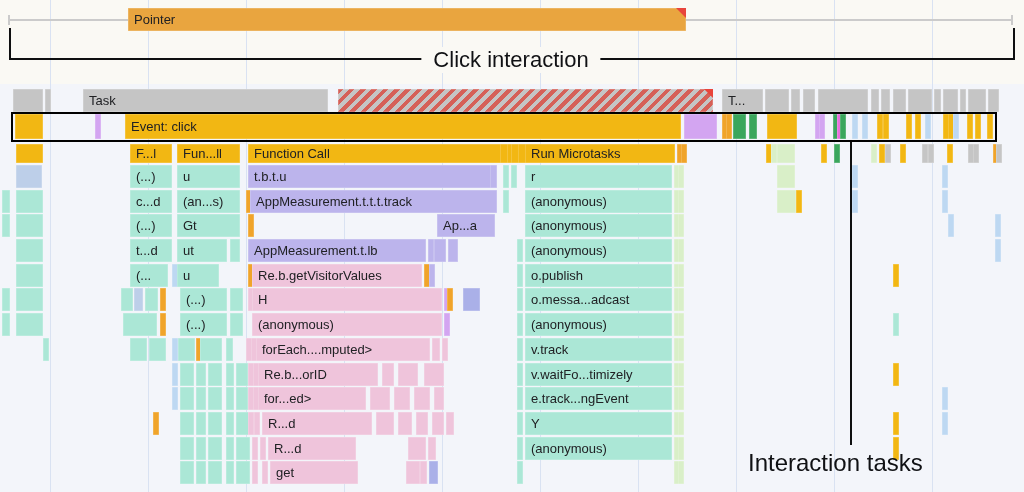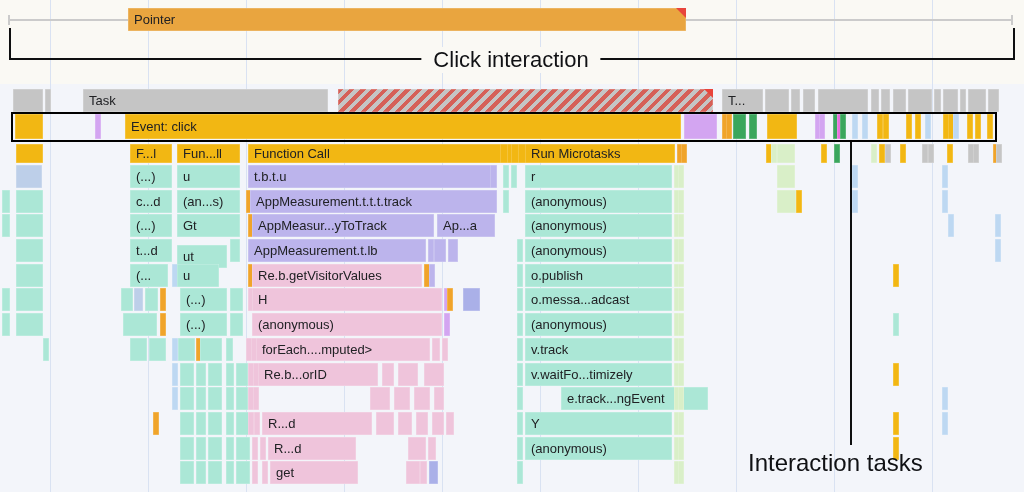--- a/index.html
+++ b/index.html
@@ -177,32 +177,31 @@
       <div class="fb" style="background: rgb(242, 183, 19); left: 796px; width: 2px;"></div>
       <div class="fb" style="background: rgb(189, 216, 242); left: 852px; width: 2px;"></div>
       <div class="fb" style="background: rgb(189, 216, 242); left: 942px; width: 2px;"></div>
     </div>
     <div class="flame-row" style="top: 214px; height: 23px; line-height: 23px;">
       <div class="fb" style="background: rgb(171, 231, 214); left: 2px; width: 8px;"></div>
       <div class="fb" style="background: rgb(171, 231, 214); left: 16px; width: 27px;"></div>
       <div class="fb" style="background: rgb(171, 231, 214); left: 130px; width: 42px;">(...)</div>
       <div class="fb" style="background: rgb(171, 231, 214); left: 177px; width: 63px;">Gt</div>
       <div class="fb" style="background: rgb(240, 164, 42); left: 248px; width: 3px;"></div>
-      <div class="fb" style="background: rgb(188, 180, 236); left: 252px; width: 182px;">AppMeasur...yToTrack</div>
       <div class="fb" style="background: rgb(188, 180, 236); left: 437px; width: 58px;">Ap...a</div>
       <div class="fb" style="background: rgb(171, 231, 214); left: 525px; width: 147px;">(anonymous)</div>
       <div class="fb" style="background: rgb(217, 239, 200); left: 674px; width: 2px;"></div>
       <div class="fb" style="background: rgb(217, 239, 200); left: 678px; width: 2px;"></div>
       <div class="fb" style="background: rgb(189, 216, 242); left: 948px; width: 2px;"></div>
       <div class="fb" style="background: rgb(189, 216, 242); left: 995px; width: 3px;"></div>
     </div>
     <div class="flame-row" style="top: 239px; height: 23px; line-height: 23px;">
       <div class="fb" style="background: rgb(171, 231, 214); left: 16px; width: 27px;"></div>
       <div class="fb" style="background: rgb(171, 231, 214); left: 130px; width: 42px;">t...d</div>
-      <div class="fb" style="background: rgb(171, 231, 214); left: 177px; width: 50px; margin-top: 6px;">ut</div>
+      <div class="fb" style="background: rgb(171, 231, 214); left: 177px; width: 50px;">ut</div>
       <div class="fb" style="background: rgb(171, 231, 214); left: 230px; width: 10px;"></div>
       <div class="fb" style="background: rgb(188, 180, 236); left: 248px; width: 178px;">AppMeasurement.t.lb</div>
       <div class="fb" style="background: rgb(188, 180, 236); left: 428px; width: 4px;"></div>
       <div class="fb" style="background: rgb(188, 180, 236); left: 434px; width: 12px;"></div>
       <div class="fb" style="background: rgb(188, 180, 236); left: 448px; width: 10px;"></div>
       <div class="fb" style="background: rgb(171, 231, 214); left: 517px; width: 5px;"></div>
       <div class="fb" style="background: rgb(171, 231, 214); left: 525px; width: 147px;">(anonymous)</div>
       <div class="fb" style="background: rgb(217, 239, 200); left: 674px; width: 2px;"></div>
       <div class="fb" style="background: rgb(217, 239, 200); left: 678px; width: 2px;"></div>
       <div class="fb" style="background: rgb(189, 216, 242); left: 995px; width: 3px;"></div>
@@ -296,26 +295,27 @@
     </div>
     <div class="flame-row" style="top: 387px; height: 23px; line-height: 23px;">
       <div class="fb" style="background: rgb(189, 216, 242); left: 172px; width: 2px;"></div>
       <div class="fb" style="background: rgb(171, 231, 214); left: 180px; width: 14px;"></div>
       <div class="fb" style="background: rgb(171, 231, 214); left: 196px; width: 10px;"></div>
       <div class="fb" style="background: rgb(171, 231, 214); left: 208px; width: 14px;"></div>
       <div class="fb" style="background: rgb(171, 231, 214); left: 226px; width: 8px;"></div>
       <div class="fb" style="background: rgb(171, 231, 214); left: 236px; width: 12px;"></div>
       <div class="fb" style="background: rgb(239, 196, 219); left: 248px; width: 3px;"></div>
       <div class="fb" style="background: rgb(239, 196, 219); left: 253px; width: 4px;"></div>
+      <div class="fb" style="background: rgb(239, 196, 219); left: 258px; width: 108px;">for...ed&gt;</div>
       <div class="fb" style="background: rgb(239, 196, 219); left: 370px; width: 20px;"></div>
       <div class="fb" style="background: rgb(239, 196, 219); left: 394px; width: 16px;"></div>
       <div class="fb" style="background: rgb(239, 196, 219); left: 414px; width: 16px;"></div>
       <div class="fb" style="background: rgb(239, 196, 219); left: 434px; width: 10px;"></div>
       <div class="fb" style="background: rgb(171, 231, 214); left: 517px; width: 5px;"></div>
-      <div class="fb" style="background: rgb(171, 231, 214); left: 525px; width: 147px; margin-left: 36px;">e.track...ngEvent</div>
+      <div class="fb" style="background: rgb(171, 231, 214); left: 525px; width: 147px;">e.track...ngEvent</div>
       <div class="fb" style="background: rgb(217, 239, 200); left: 674px; width: 2px;"></div>
       <div class="fb" style="background: rgb(217, 239, 200); left: 678px; width: 2px;"></div>
       <div class="fb" style="background: rgb(189, 216, 242); left: 942px; width: 2px;"></div>
     </div>
     <div class="flame-row" style="top: 412px; height: 23px; line-height: 23px;">
       <div class="fb" style="background: rgb(240, 164, 42); left: 153px; width: 3px;"></div>
       <div class="fb" style="background: rgb(171, 231, 214); left: 180px; width: 14px;"></div>
       <div class="fb" style="background: rgb(171, 231, 214); left: 196px; width: 10px;"></div>
       <div class="fb" style="background: rgb(171, 231, 214); left: 208px; width: 14px;"></div>
       <div class="fb" style="background: rgb(171, 231, 214); left: 226px; width: 8px;"></div>

